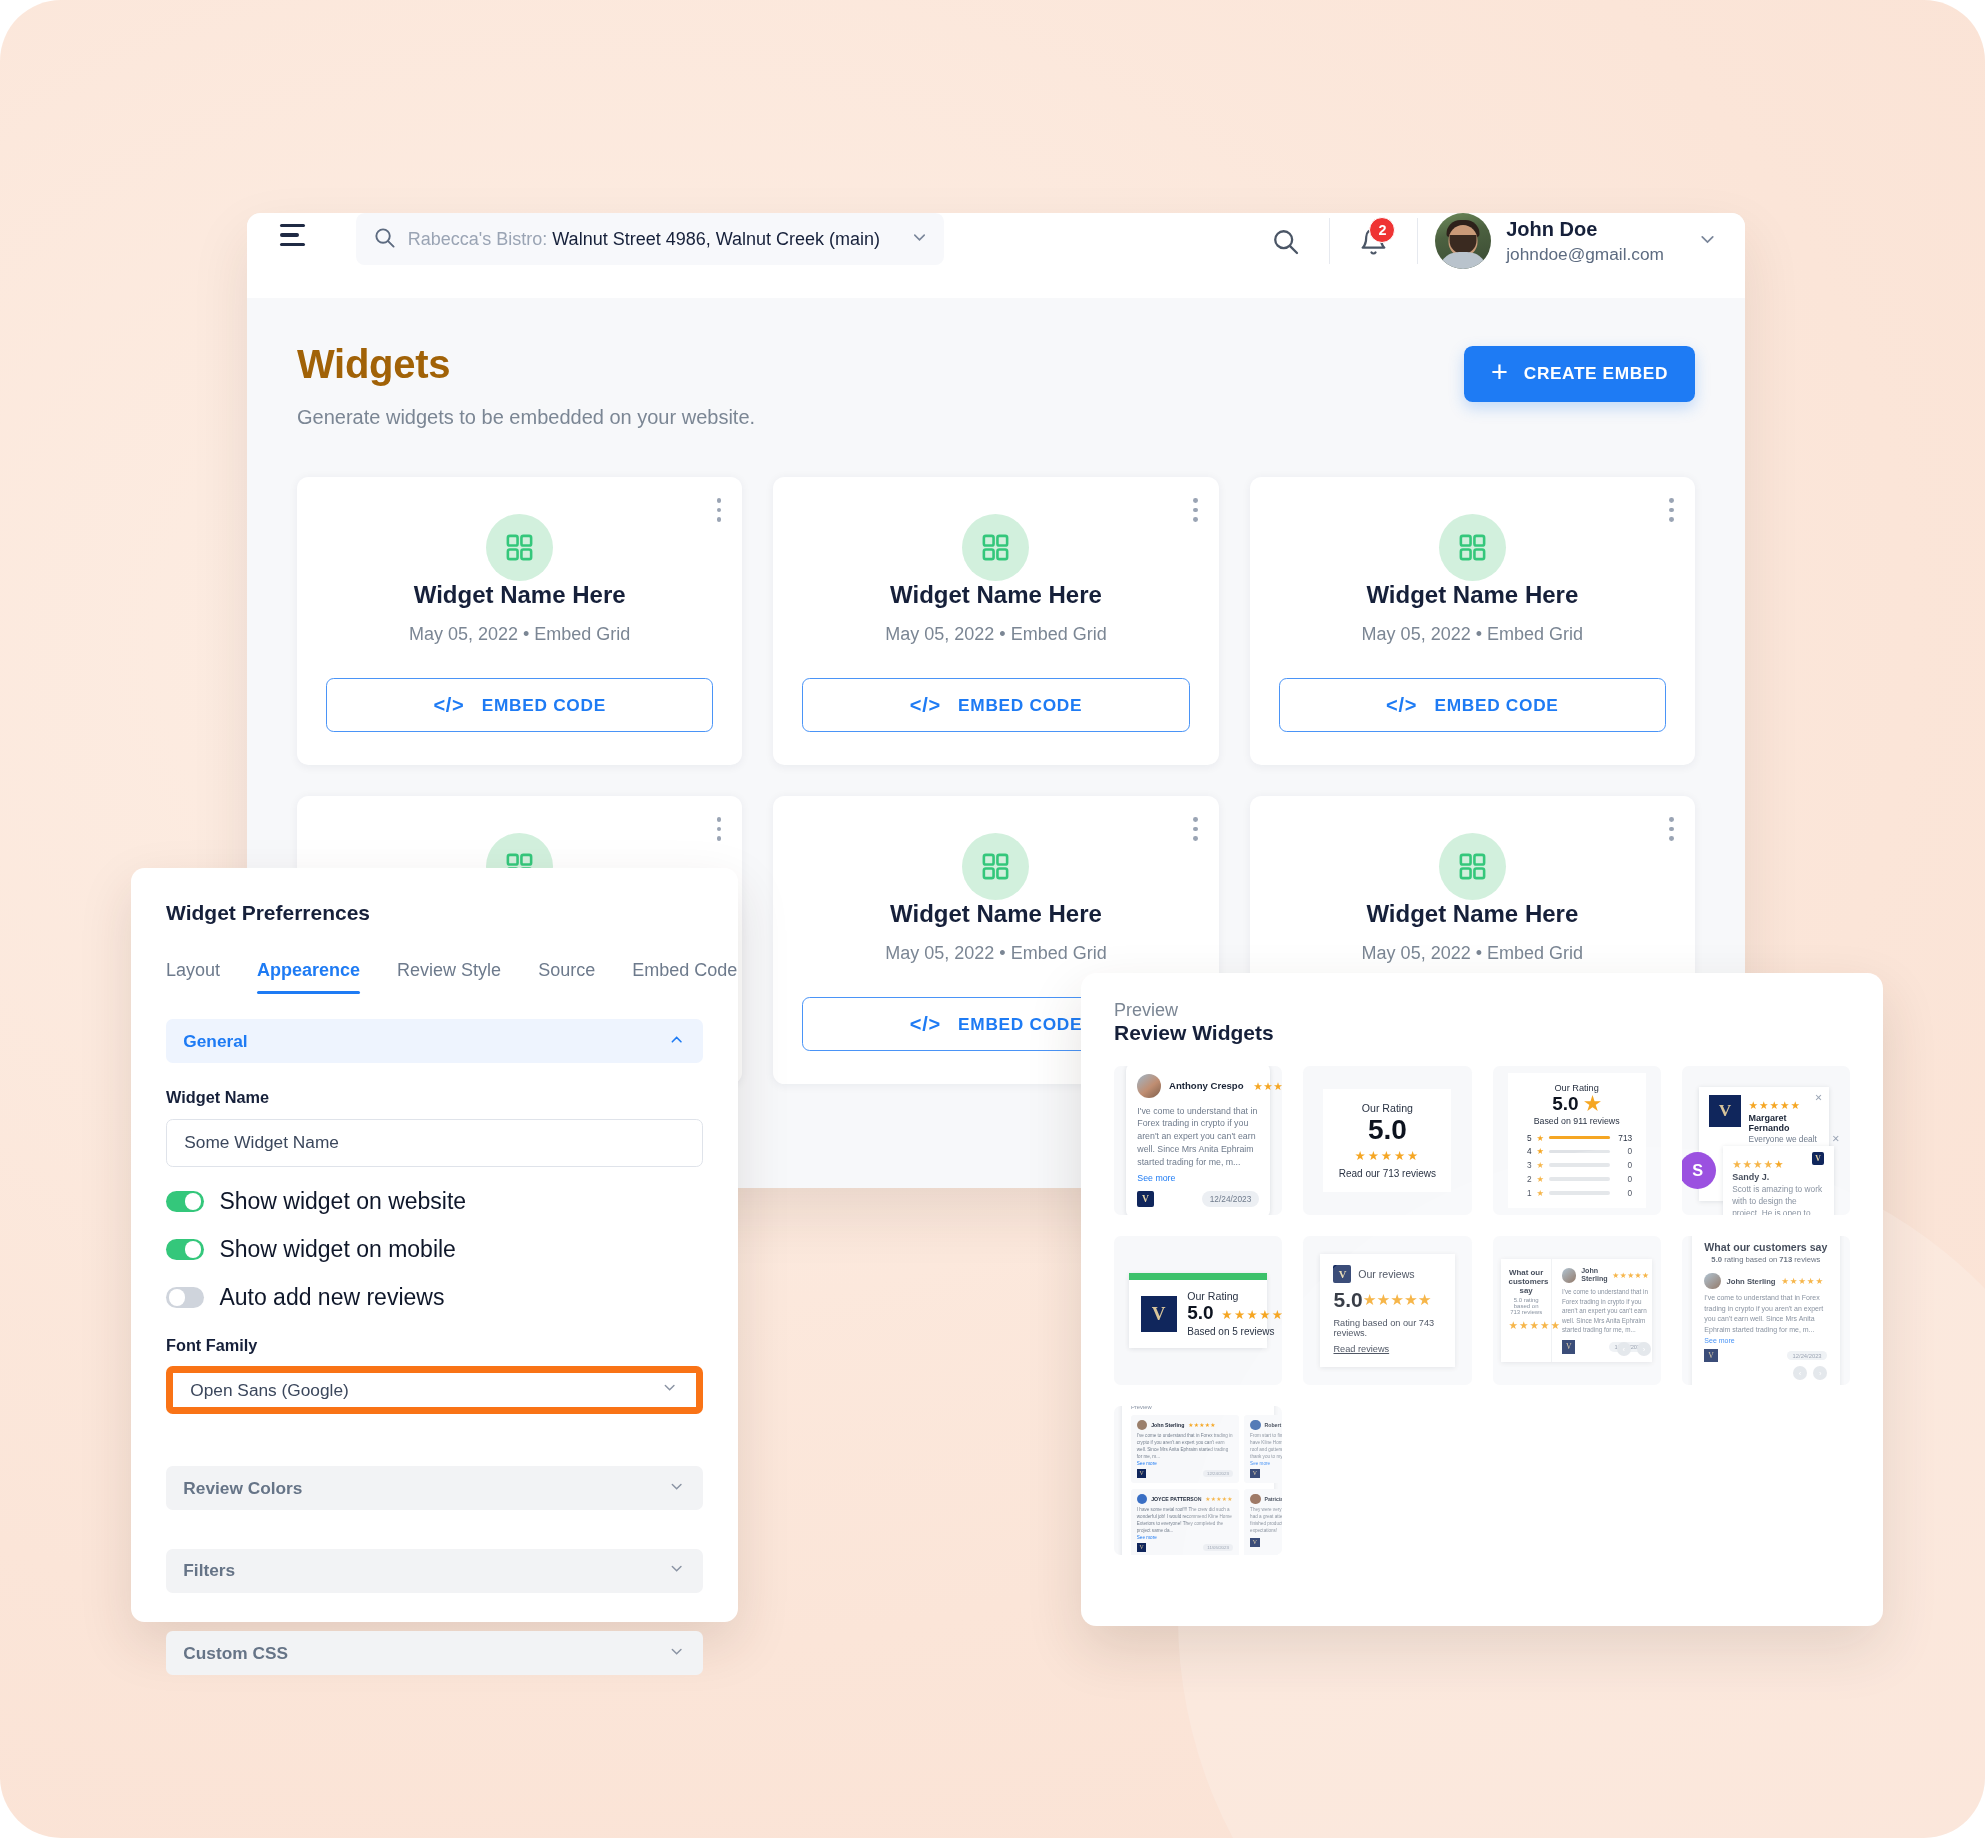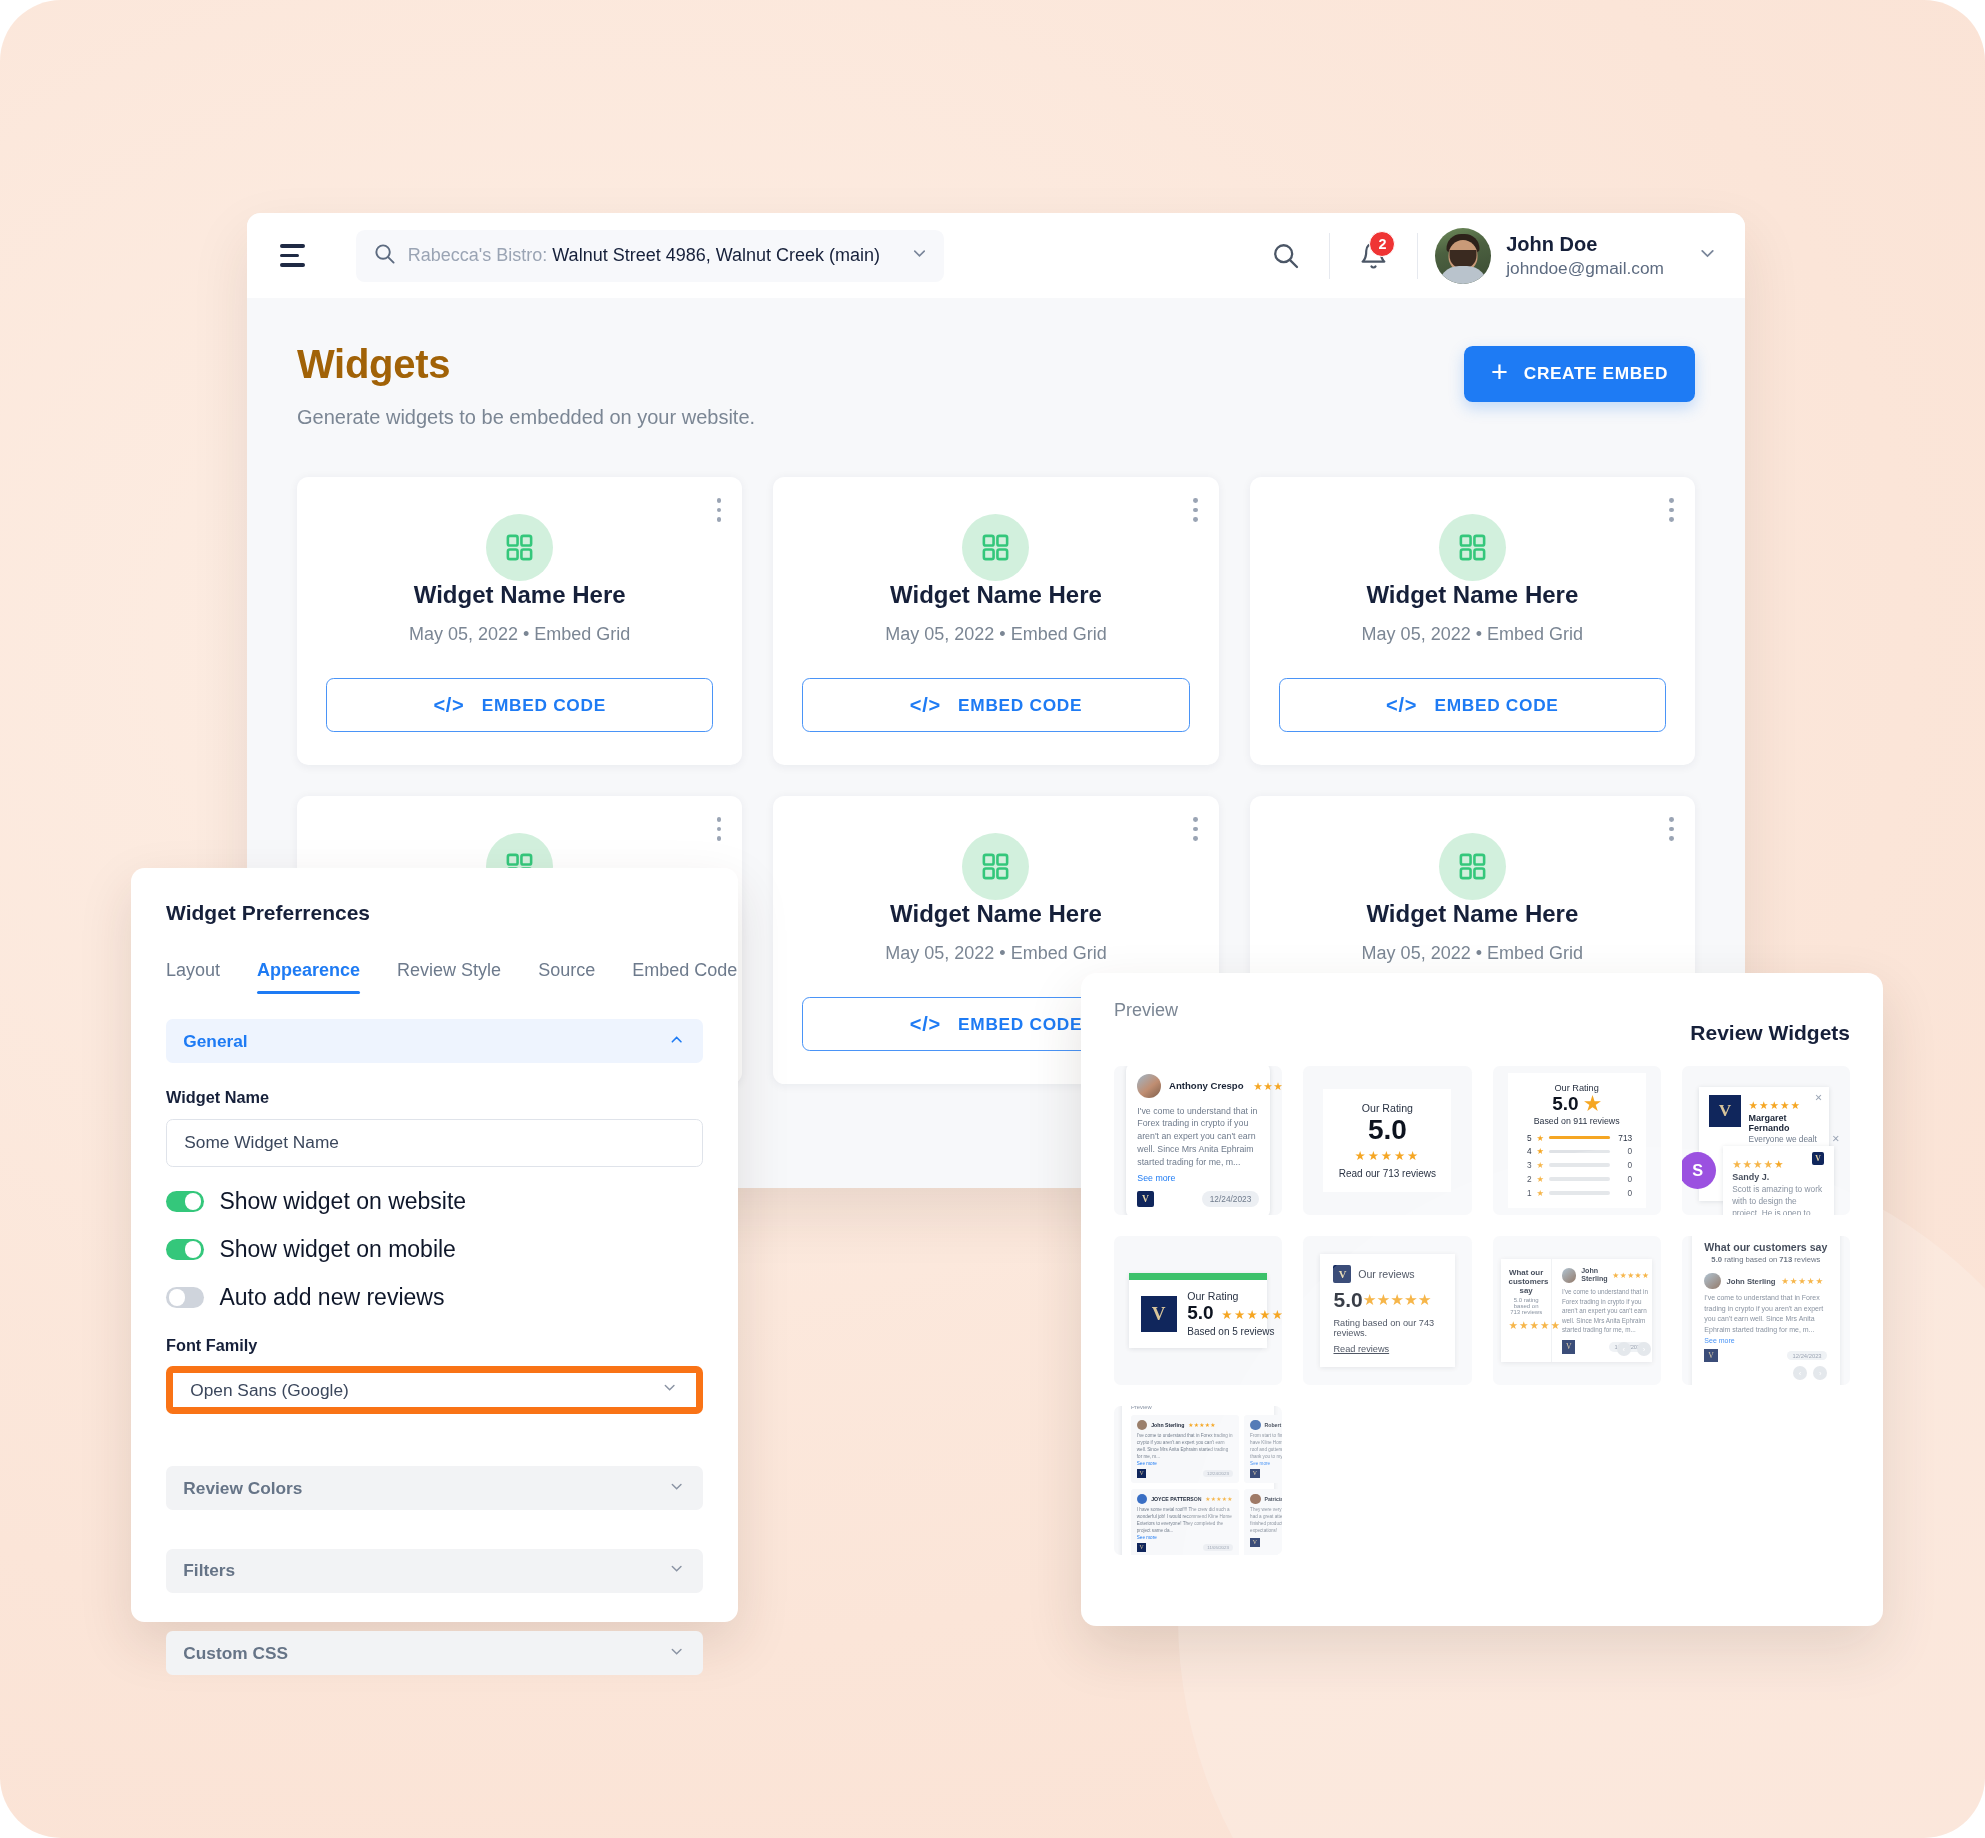--- a/index.html
+++ b/index.html
@@ -25,21 +25,21 @@
   .app-window {
     position: absolute; left: 247px; top: 213px;
     width: 1498px; height: 975px;
     background: #f7f8fa;
     border-radius: 13.4px 13.4px 0 0;
     box-shadow: 0 25px 58px rgba(60,40,30,.10);
     overflow: hidden;
   }
   .topbar {
     height: 85px; background: #fff;
-    display: flex; align-items: center; padding: 0 27px 0 23px;
+    display: flex; align-items: flex-start; padding: 0 27px 0 23px;
     gap: 0;
   }
   .hamburger { width: 44px; height: 44px; display:flex; flex-direction:column;
     justify-content:center; align-items:flex-start; gap:5.8px; cursor:pointer; padding-left:9.6px;}
   .hamburger i { display:block; height:3.8px; background:#1f2a44; border-radius:1.9px; }
   .hamburger i:nth-child(1){ width:25px; }
   .hamburger i:nth-child(2){ width:19px; }
   .hamburger i:nth-child(3){ width:25px; }
 
   .locsearch {
@@ -164,21 +164,21 @@
   .acc-stack { margin-top:27px; display:flex; flex-direction:column; gap:13.4px; }
 
   
   .preview-panel {
     position:absolute; left:1081px; top:973px; width:802px; height:653px;
     background:#fff; border-radius:15.4px;
     box-shadow:0 23px 56px rgba(60,40,30,.14);
     padding:27px 33px;
   }
   .pp-preview { font-size:18px; color:#7b8694; }
-  .pp-title { position:absolute; left:0; right:0; text-align:right; font-size:21px; font-weight:700; color:#16203a; pointer-events:none;}
+  .pp-title { position:absolute; left:0; right:0; text-align:left; font-size:21px; font-weight:700; color:#16203a; pointer-events:none;}
   .pp-headwrap { position:relative; height:33px; }
   .pgrid { margin-top:33px; display:grid; grid-template-columns:repeat(4,1fr); grid-template-rows:repeat(3,149px); gap:21px; }
   .pcell { background:#f7f8fa; border-radius:6.7px; position:relative; overflow:hidden; display:flex; align-items:center; justify-content:center; }
 
   .star { color:#f5a623; }
   .mini { font-family:"Liberation Sans", sans-serif; }
 
   
   .rcard { width:86%; background:#fff; border-radius:7.7px; box-shadow:0 1px 4.8px rgba(20,30,50,.12); padding:10.6px 11.5px; }
   .rc-top { display:flex; align-items:center; gap:7.7px; }

